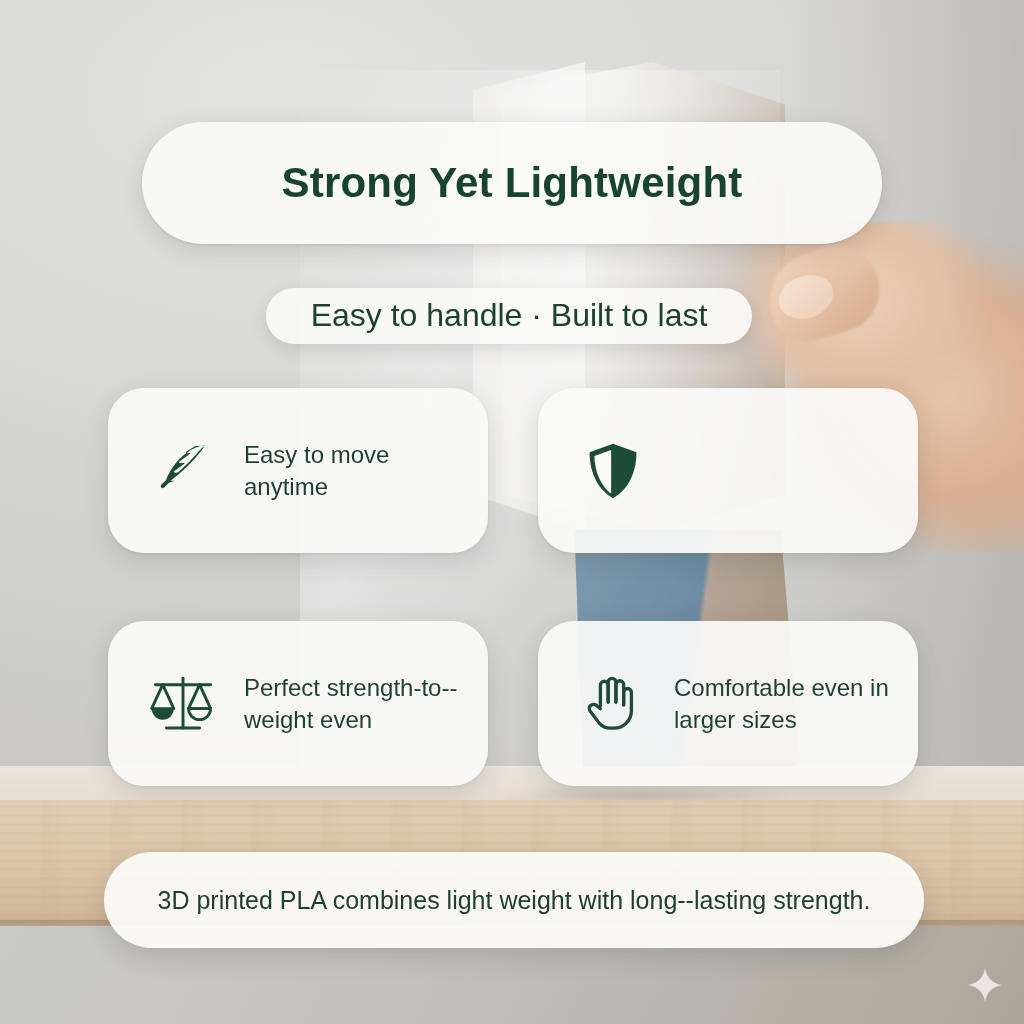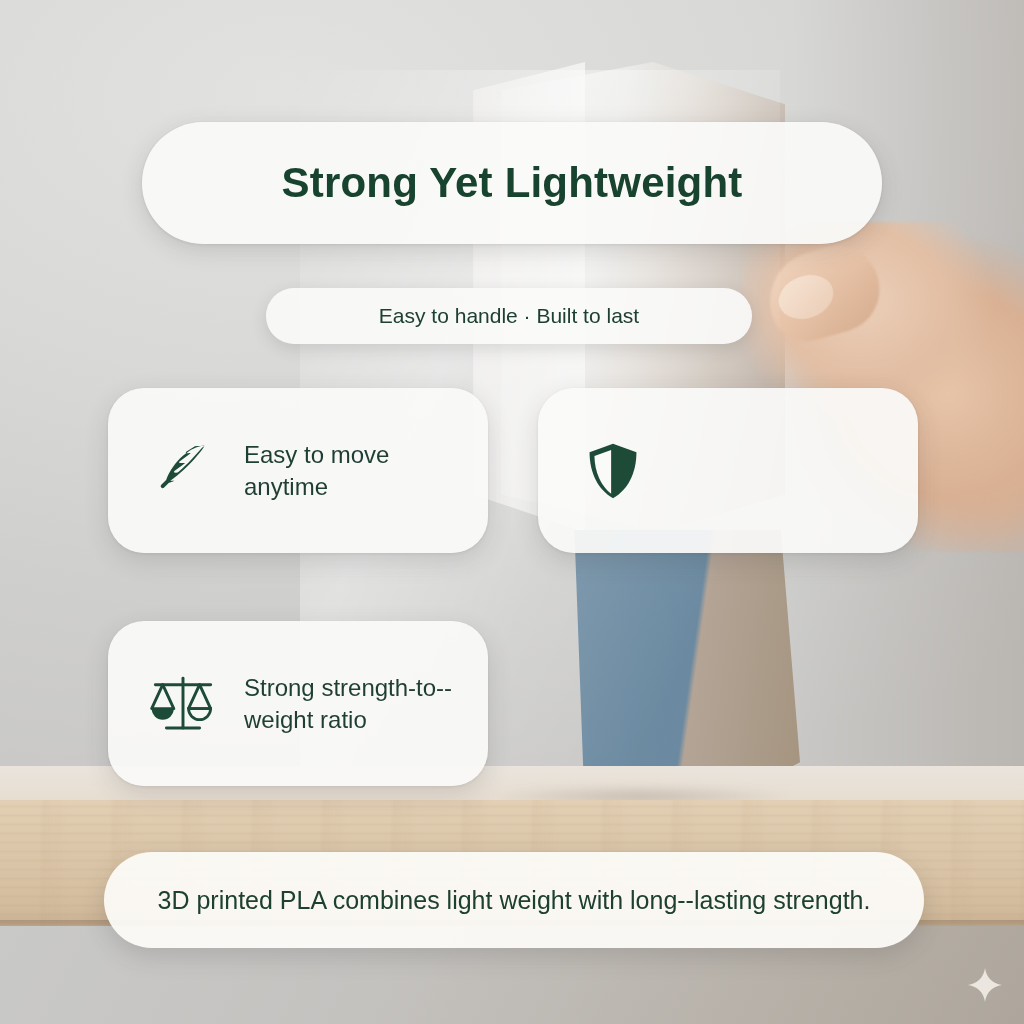--- a/index.html
+++ b/index.html
@@ -174,21 +174,21 @@
   }
 
   .subtitle-pill {
     left: 266px; top: 288px;
     width: 486px; height: 56px;
     border-radius: 28px;
     background: rgba(250,250,249,0.92);
     box-shadow: 0 5px 16px rgba(60,60,60,0.15);
   }
   .subtitle-text {
-    font-size: 21px;
+    font-size: 32px;
     font-weight: 400;
     color: #1d4031;
     line-height: 1.1;
   }
 
   .cards {
     position: absolute;
     left: 108px; top: 388px;
     width: 810px;
     display: grid;
@@ -314,23 +314,36 @@
               <line x1="20" y1="60" x2="56" y2="60"></line>
             </g>
             <g fill="none" stroke="currentColor" stroke-width="3.2" stroke-linejoin="round">
               <path d="M8 13 L20 39 L-4 39 Z" transform="translate(8,0)"></path>
               <path d="M68 13 L80 39 L56 39 Z" transform="translate(-12,0)"></path>
             </g>
             <path fill="currentColor" d="M4 39 A12 12 0 0 0 28 39 Z"></path>
             <path fill="none" stroke="currentColor" stroke-width="3" d="M44 39 A12 12 0 0 0 68 39 Z"></path>
           </svg>
         </span>
-        <span class="card-label">Strong strength-to--weight ratio</span>
+        <span class="card-label">Perfect strength-to--weight even</span>
       </div>
 
+      <div class="card">
+        <span class="card-icon">
+          <svg width="62" height="62" viewBox="0 0 64 64" aria-hidden="true">
+            <g fill="none" stroke="currentColor" stroke-width="3.4" stroke-linecap="round" stroke-linejoin="round">
+              <path d="M19 34 V12.5 a4 4 0 0 1 8 0 V30"></path>
+              <path d="M27 30 V9.5 a4 4 0 0 1 8 0 V30"></path>
+              <path d="M35 30 V12 a4 4 0 0 1 8 0 V33"></path>
+              <path d="M43 33 V20 a4 4 0 0 1 8 0 v19 a18 18 0 0 1 -18 18 h-4 a15 15 0 0 1 -11 -5 L8.5 39.5 a4.4 4.4 0 0 1 6.3 -6.1 L19 37"></path>
+            </g>
+          </svg>
+        </span>
+        <span class="card-label">Comfortable even in larger sizes</span>
+      </div>
 
     </div>
 
     <div class="pill footer-pill">
       <div class="footer-text">3D printed PLA combines light weight with long--lasting strength.</div>
     </div>
 
     <div class="sparkle">
       <svg width="34" height="34" viewBox="0 0 34 34" aria-hidden="true">
         <path fill="currentColor" d="M17 0 C18.4 9.6 24.4 15.6 34 17 C24.4 18.4 18.4 24.4 17 34 C15.6 24.4 9.6 18.4 0 17 C9.6 15.6 15.6 9.6 17 0 Z"></path>

